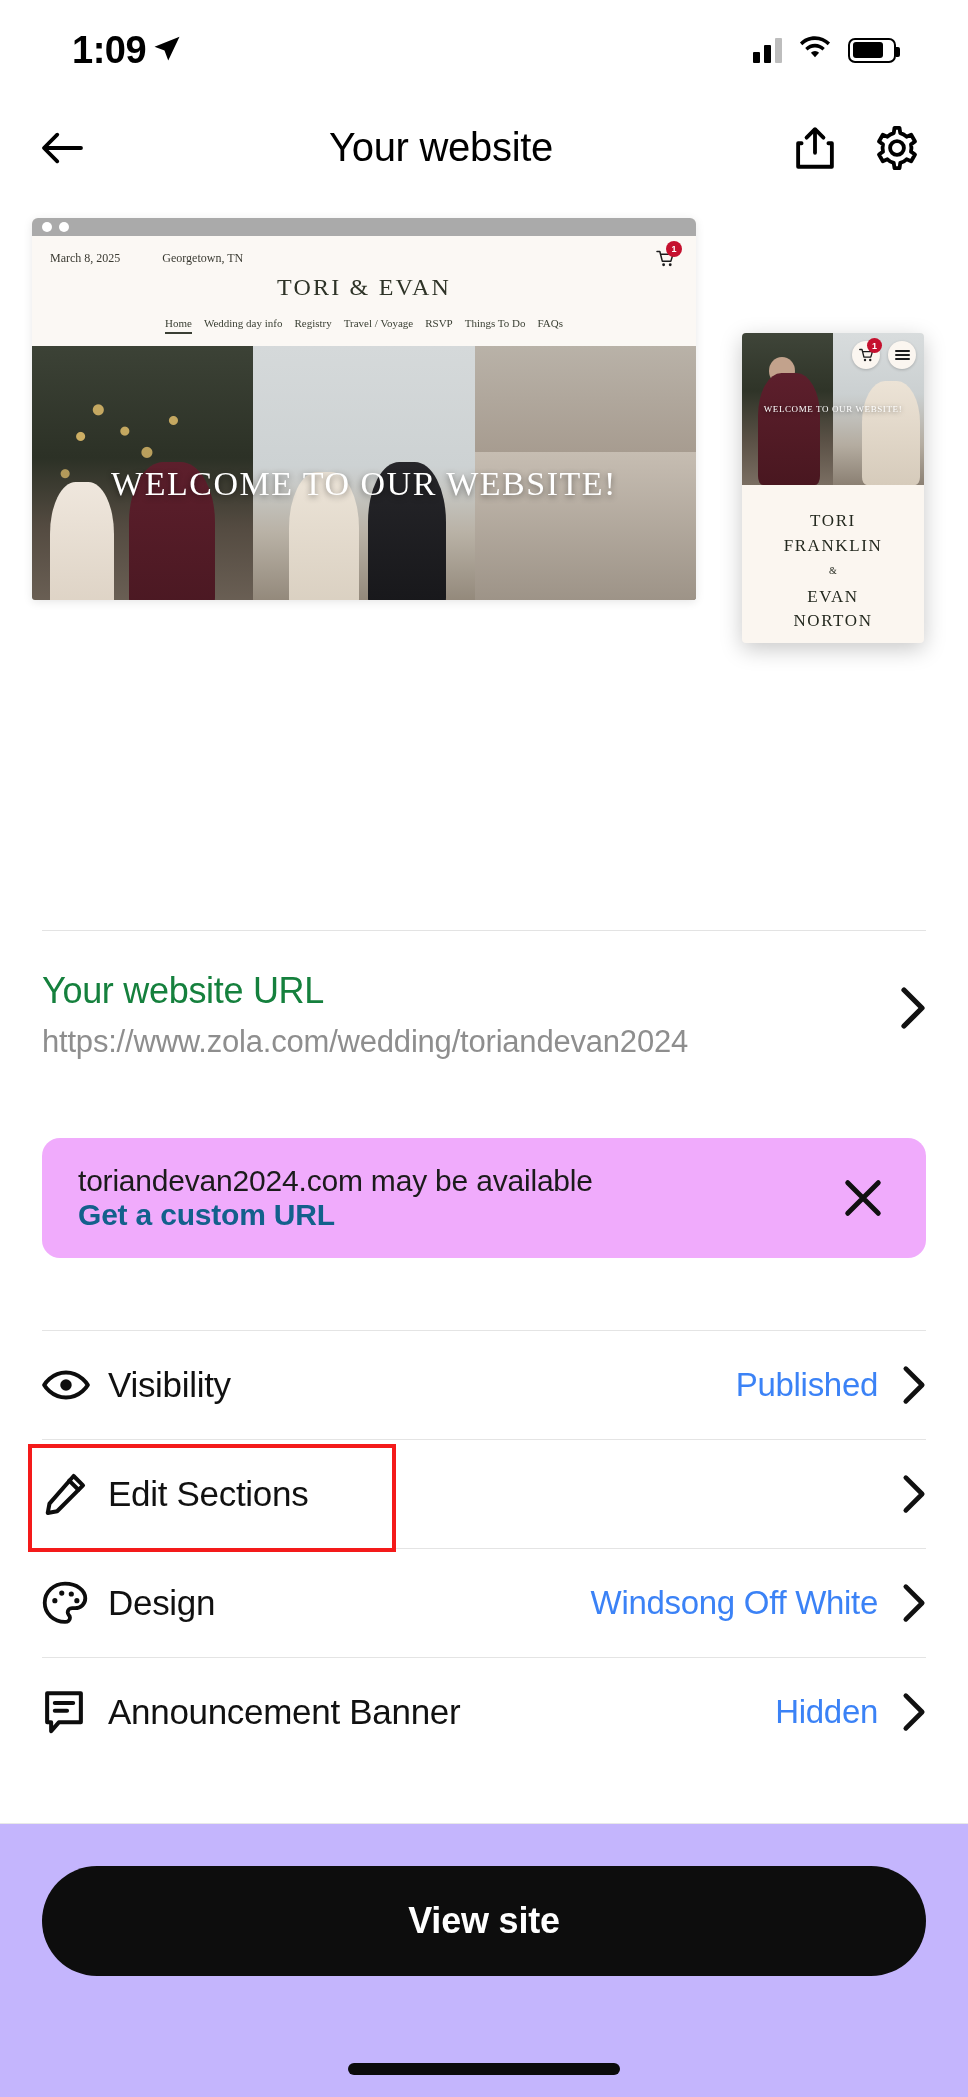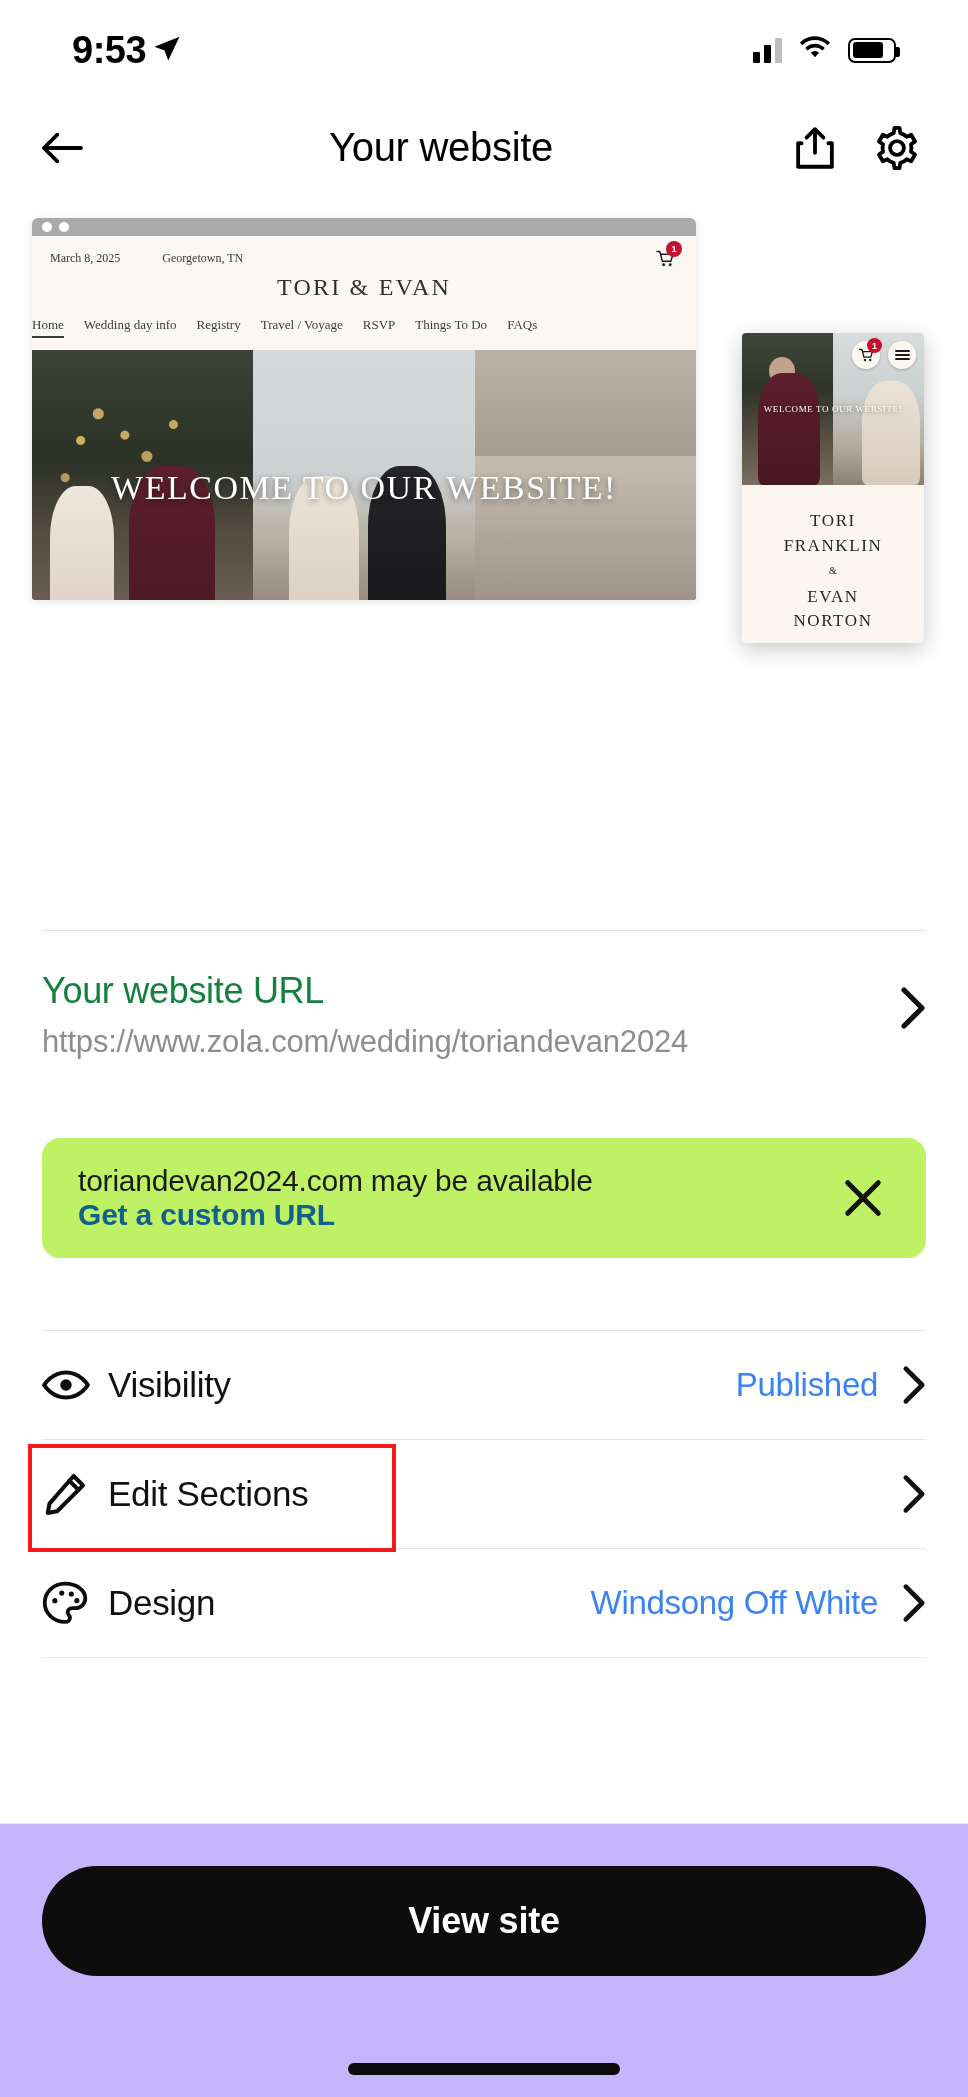--- a/index.html
+++ b/index.html
@@ -76,22 +76,22 @@
     position: absolute; top: -5px; right: -4px; width: 16px; height: 16px;
     background: #c5102e; color: #fff; border-radius: 50%;
     font-family: "Liberation Sans", sans-serif; font-size: 9px; font-weight: 700;
     display: flex; align-items: center; justify-content: center;
   }
   .site-title {
     text-align: center; font-family: "Liberation Serif", serif;
     font-size: 24px; letter-spacing: 2.2px; color: #2e3327; margin-top: 2px;
   }
   .site-nav {
-    display: flex; gap: 20px; margin-top: 16px;
-    font-family: "Liberation Serif", serif; font-size: 13px; color: #3a3f33;
+    display: flex; justify-content: center; gap: 12px; margin-top: 16px;
+    font-family: "Liberation Serif", serif; font-size: 11px; color: #3a3f33;
   }
   .site-nav span { padding-bottom: 3px; white-space: nowrap; }
   .site-nav span.active { border-bottom: 2px solid #3a3f33; }
 
   .hero { position: relative; height: 266px; margin-top: 12px; display: flex; }
   .hero-pane { flex: 1; position: relative; overflow: hidden; }
   .hero-pane:nth-child(1) {
     background:
       radial-gradient(circle at 22% 34%, rgba(233,196,110,.85) 0 4px, transparent 5px),
       radial-gradient(circle at 30% 24%, rgba(233,196,110,.8) 0 5px, transparent 6px),
@@ -179,21 +179,21 @@
     display: flex; align-items: flex-start;
   }
   .url-text { flex: 1; }
   .url-label { font-size: 36px; color: #15803d; letter-spacing: -0.3px; }
   .url-value { font-size: 31px; color: #8e8e8e; margin-top: 12px; letter-spacing: -0.2px; }
   .chev-big { padding-top: 16px; }
 
   
   .banner {
     position: absolute; top: 1138px; left: 42px; right: 42px; height: 120px;
-    background: #bef264; border-radius: 18px; display: flex; align-items: center;
+    background: #f0abfc; border-radius: 18px; display: flex; align-items: center;
     padding: 0 36px;
   }
   .banner-text { flex: 1; }
   .banner-line1 { font-size: 30px; color: #1b1b1b; letter-spacing: -0.2px; }
   .banner-line2 { font-size: 30px; color: #13608c; font-weight: 700; margin-top: 0; letter-spacing: -0.2px; }
   .banner-close { width: 54px; height: 54px; display:flex; align-items:center; justify-content:center; cursor:pointer; }
 
   
   .rows { position: absolute; top: 1330px; left: 0; right: 0; }
   .row-sep { height: 1px; background: #e4e4e4; margin: 0 42px; }
@@ -225,21 +225,21 @@
     width: 272px; height: 12px; background: #0b0b0b; border-radius: 6px;
   }
 </style>
 </head>
 <body>
 
 <div class="phone">
 
   <div class="statusbar">
     <div class="status-left">
-      <span class="status-time">9:53</span>
+      <span class="status-time">1:09</span>
       <span class="loc-arrow">
         <svg width="30" height="30" viewBox="0 0 24 24">
             <path d="M22 3 2 11l8 3 3 8z" fill="#000"></path>
           </svg>
       </span>
     </div>
     <div class="status-right">
       <span class="sig">
           <i></i>
           <i></i>
@@ -441,20 +441,35 @@
       <div class="row-label">Design</div>
       <div class="row-value">Windsong Off White</div>
       <div class="row-chev">
         <svg width="24" height="40" viewBox="0 0 13 22">
           <path d="M2 2l9 9-9 9" stroke="#111" stroke-width="2.6" fill="none" stroke-linecap="round" stroke-linejoin="round"></path>
         </svg>
       </div>
     </div>
 
     <div class="row-sep"></div>
+    <div class="row">
+      <div class="row-icon">
+        <svg width="44" height="46" viewBox="0 0 22 24">
+          <path d="M2.2 2.2h17.6v15.2H8.3L4.3 22v-4.6H2.2z" stroke="#0d0d0d" stroke-width="2.1" fill="none" stroke-linejoin="round"></path>
+          <path d="M6.2 7.3h9.6M6.2 11.4h6.4" stroke="#0d0d0d" stroke-width="2.1" stroke-linecap="round"></path>
+        </svg>
+      </div>
+      <div class="row-label">Announcement Banner</div>
+      <div class="row-value">Hidden</div>
+      <div class="row-chev">
+        <svg width="24" height="40" viewBox="0 0 13 22">
+          <path d="M2 2l9 9-9 9" stroke="#111" stroke-width="2.6" fill="none" stroke-linecap="round" stroke-linejoin="round"></path>
+        </svg>
+      </div>
+    </div>
   </div>
 
   <div class="bottom">
     <div class="cta">View site</div>
     <div class="home-indicator"></div>
   </div>
 
 </div>
 
 </body></html>

